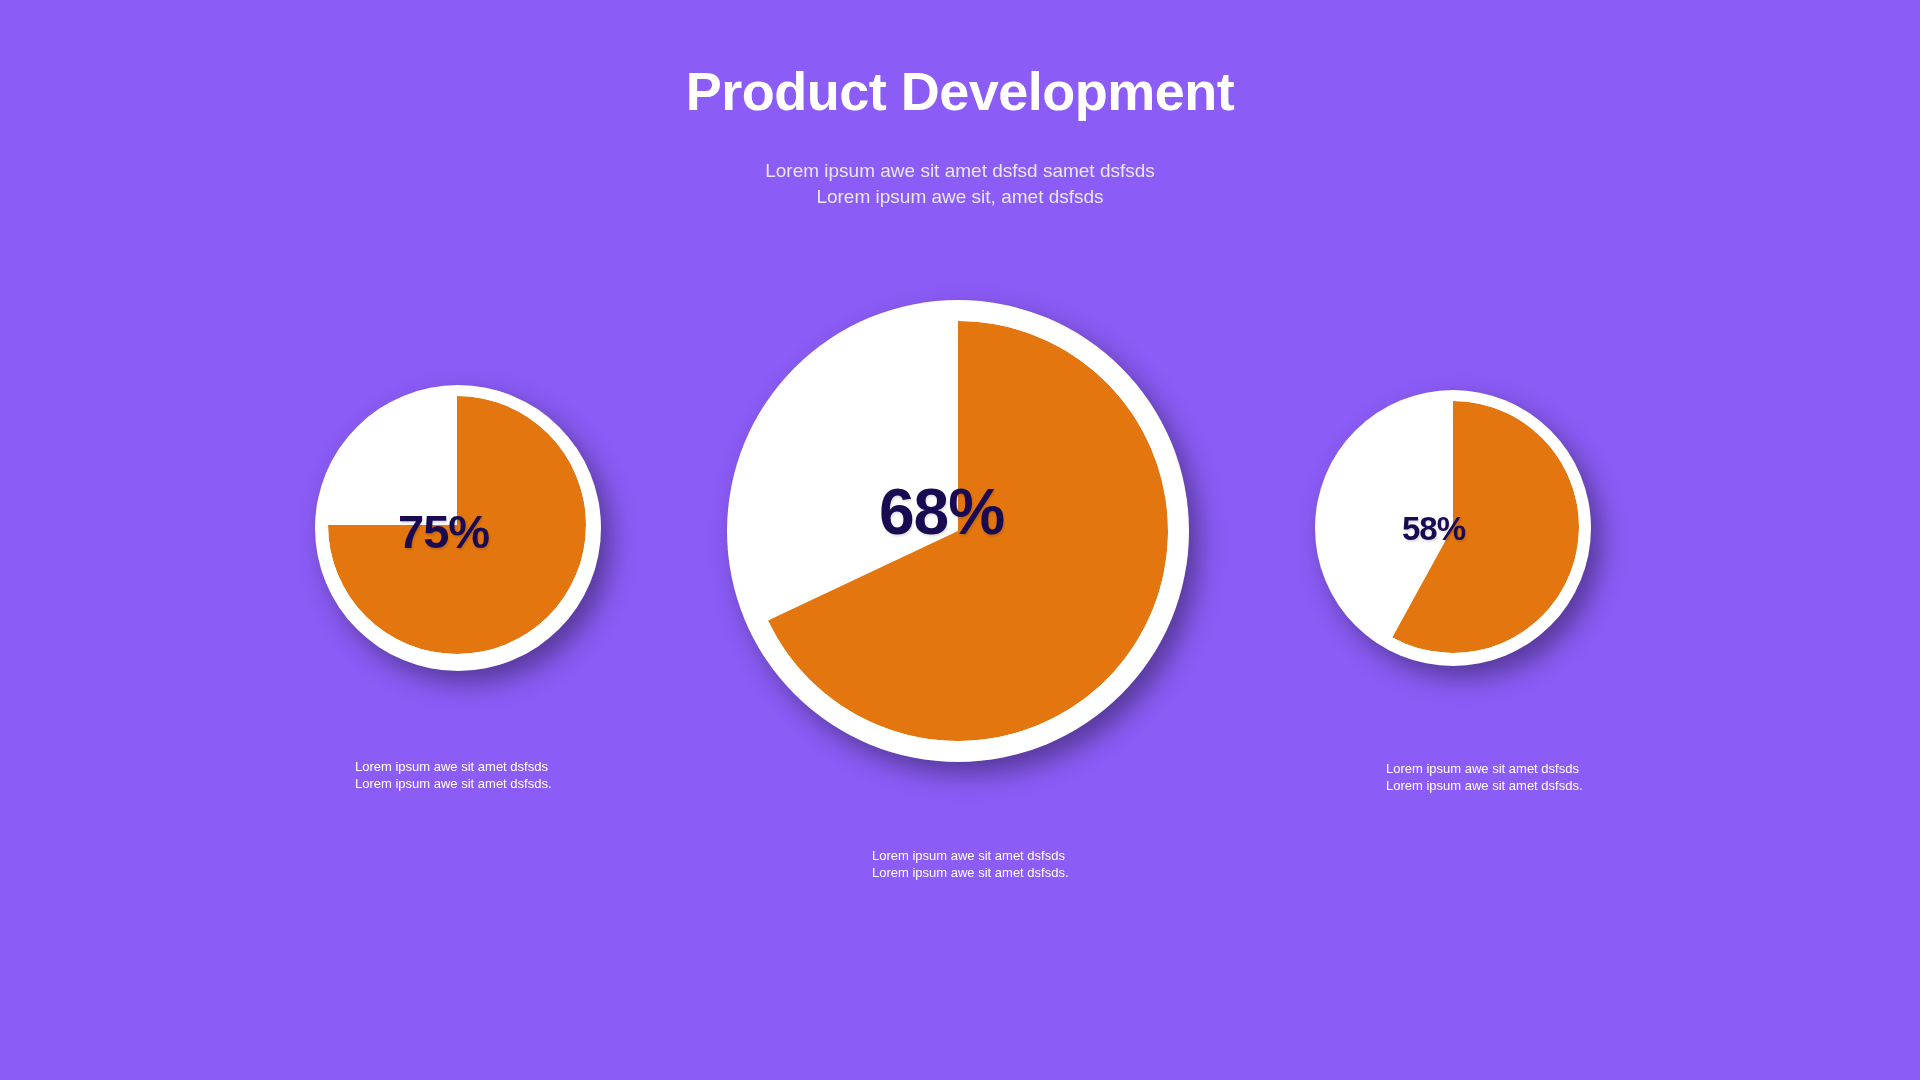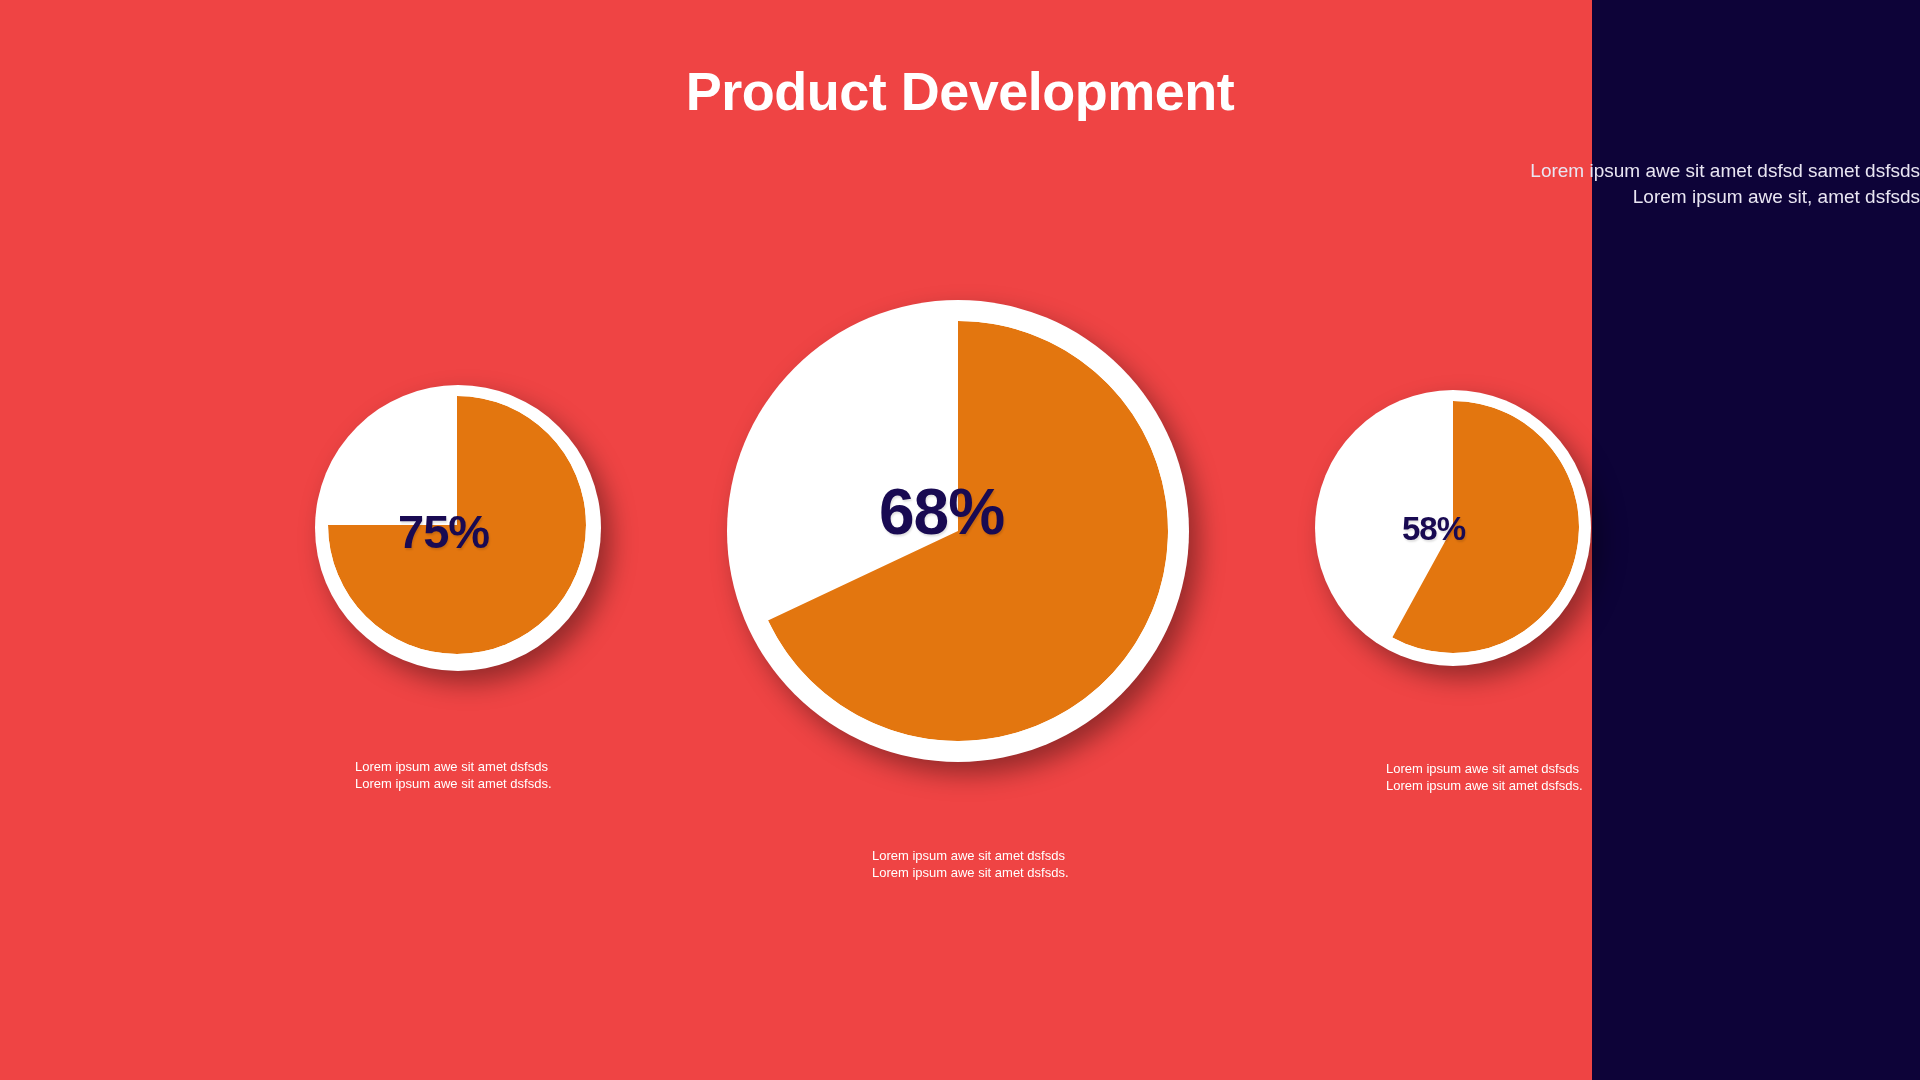--- a/index.html
+++ b/index.html
@@ -10,23 +10,23 @@
   body {
     width: 1920px;
     height: 1080px;
     overflow: hidden;
     font-family: "Liberation Sans", sans-serif;
     background: #0d0338;
   }
 
   .slide {
     position: relative;
-    width: 1592px;
+    width: 1920px;
     height: 1080px;
-    background: #ef4444;
+    background: #8b5cf6;
   }
 
   
   .header {
     position: absolute;
     top: 0;
     left: 0;
     width: 1920px;
     text-align: center;
     padding-top: 62px;
@@ -52,21 +52,20 @@
     font-family: "Liberation Sans", sans-serif;
   }
 
   .description {
     margin: 38px 0 0 0;
     font-size: 19px;
     font-weight: 400;
     color: #e9e6f2;
     line-height: 1.35;
     font-family: "Liberation Sans", sans-serif;
-    text-align: right;
   }
   .description .desc-line {
     display: block;
   }
 
   
   .charts-layer {
     position: absolute;
     inset: 0;
   }

